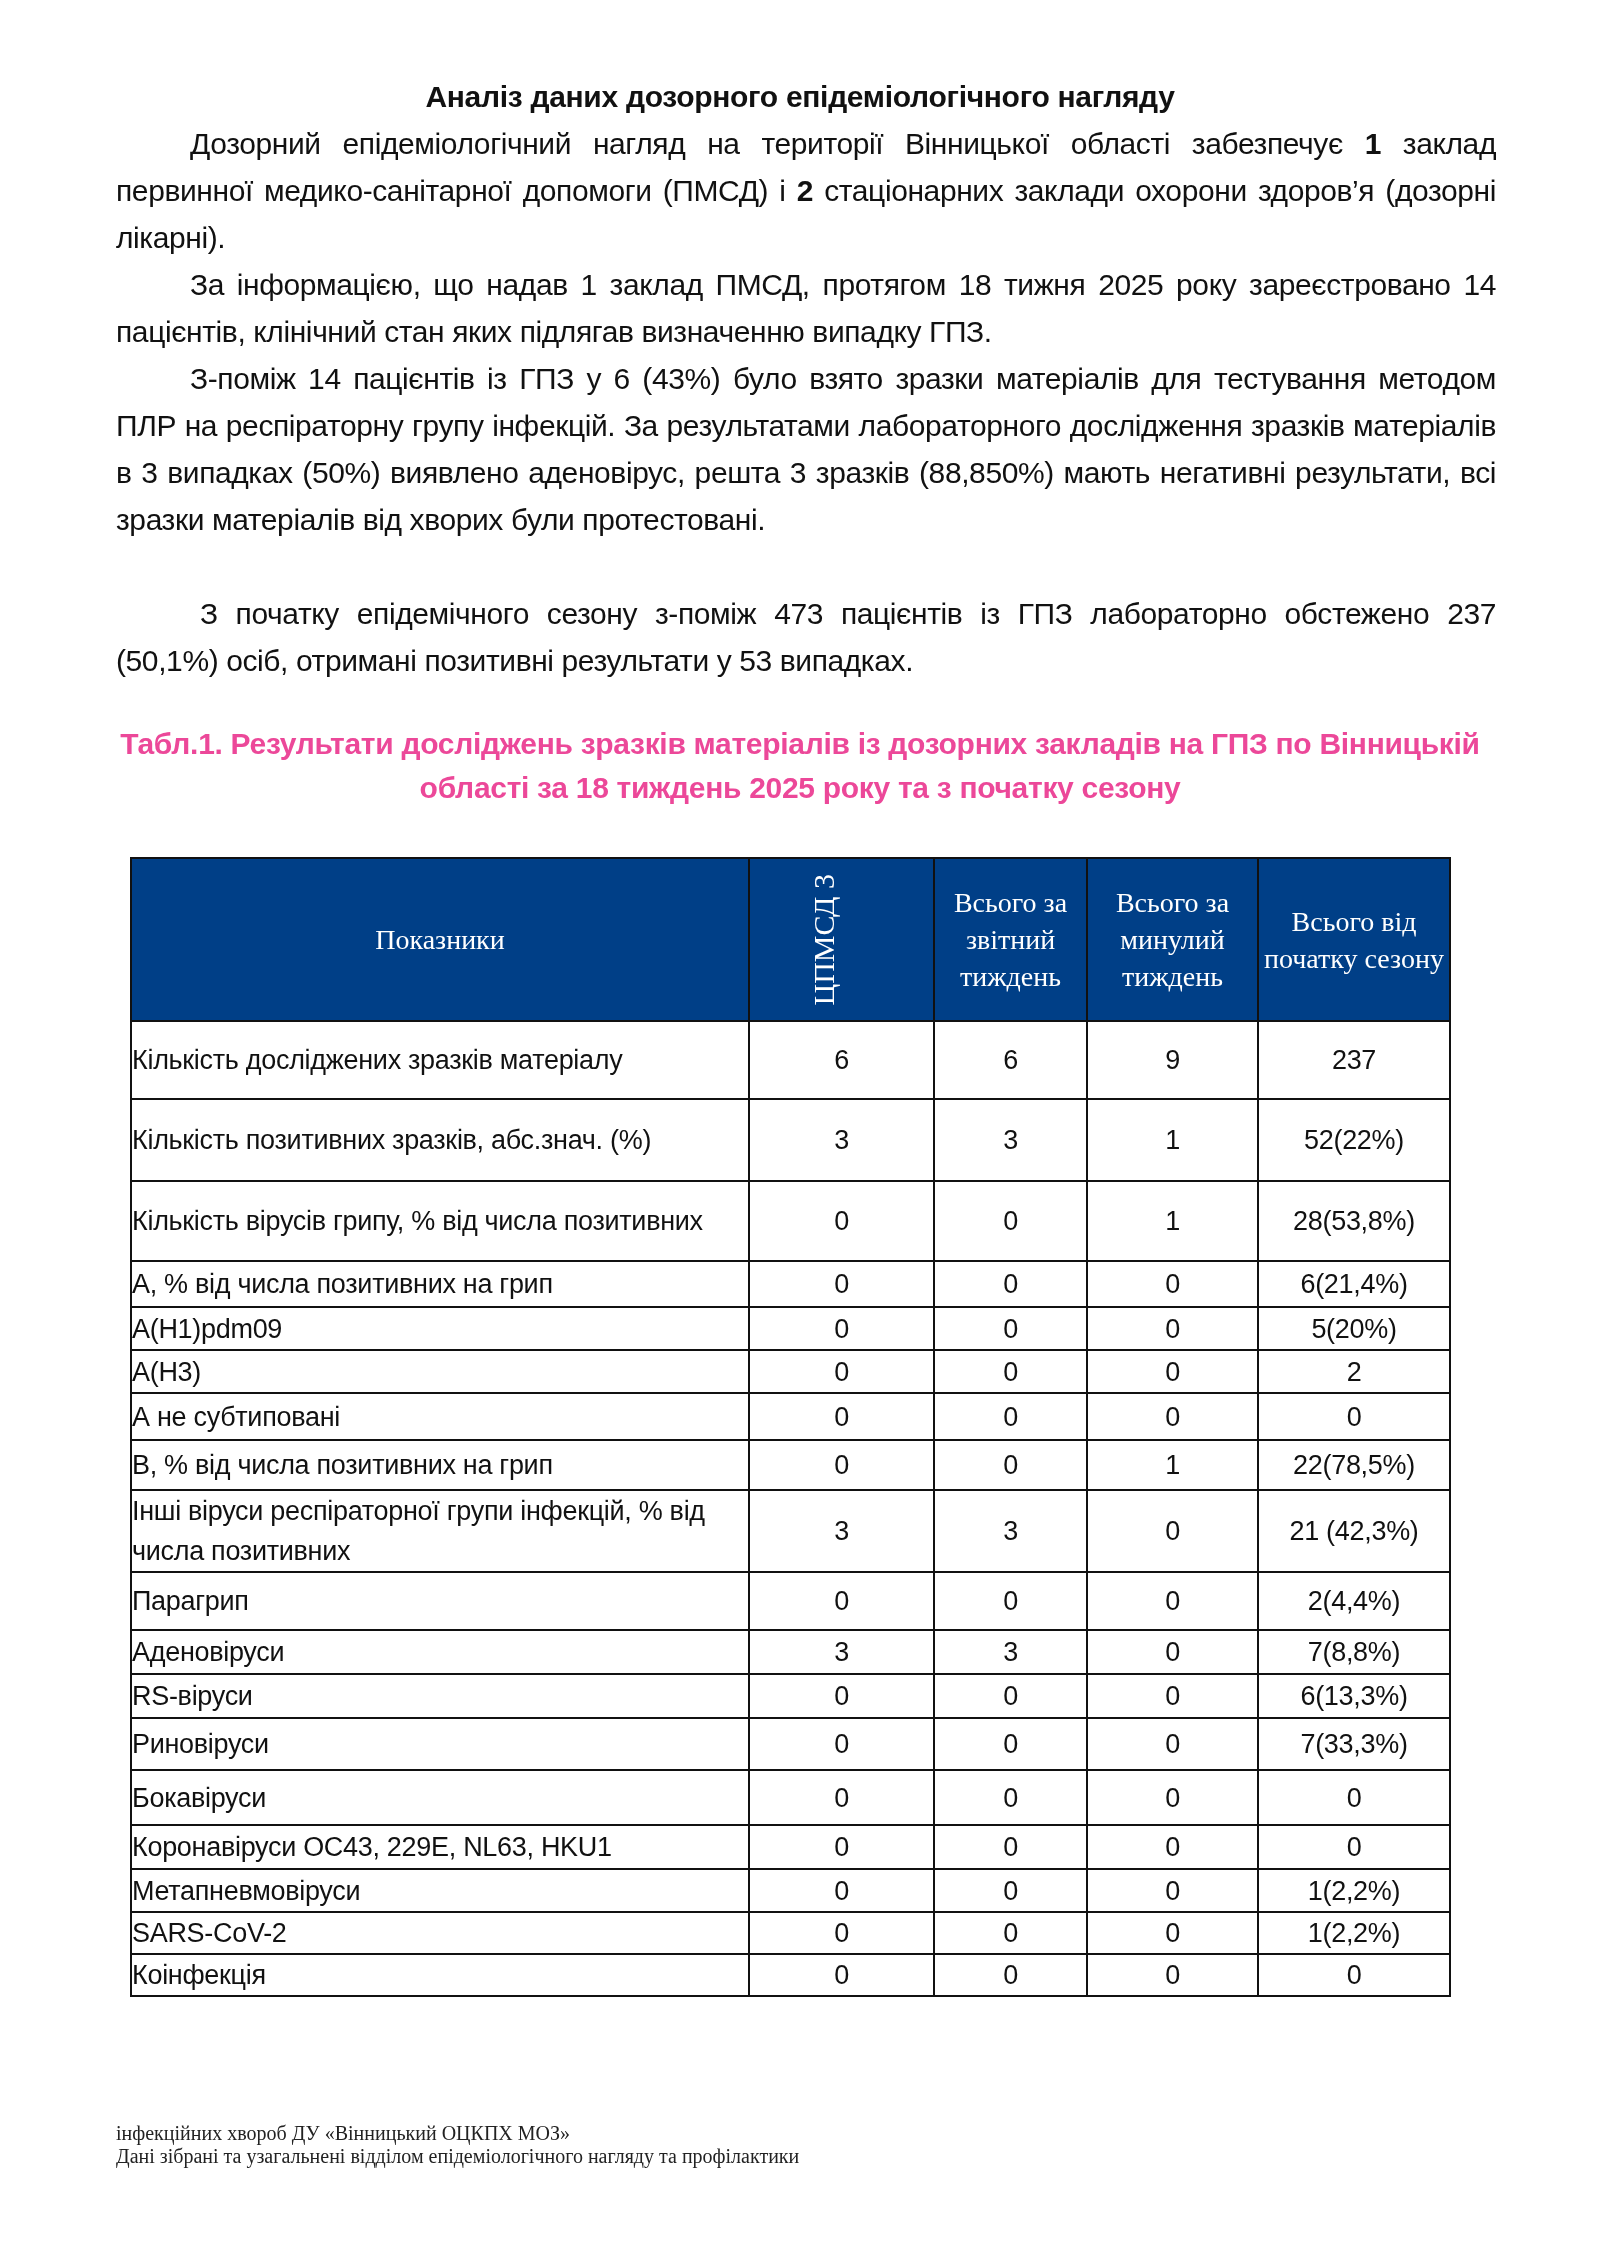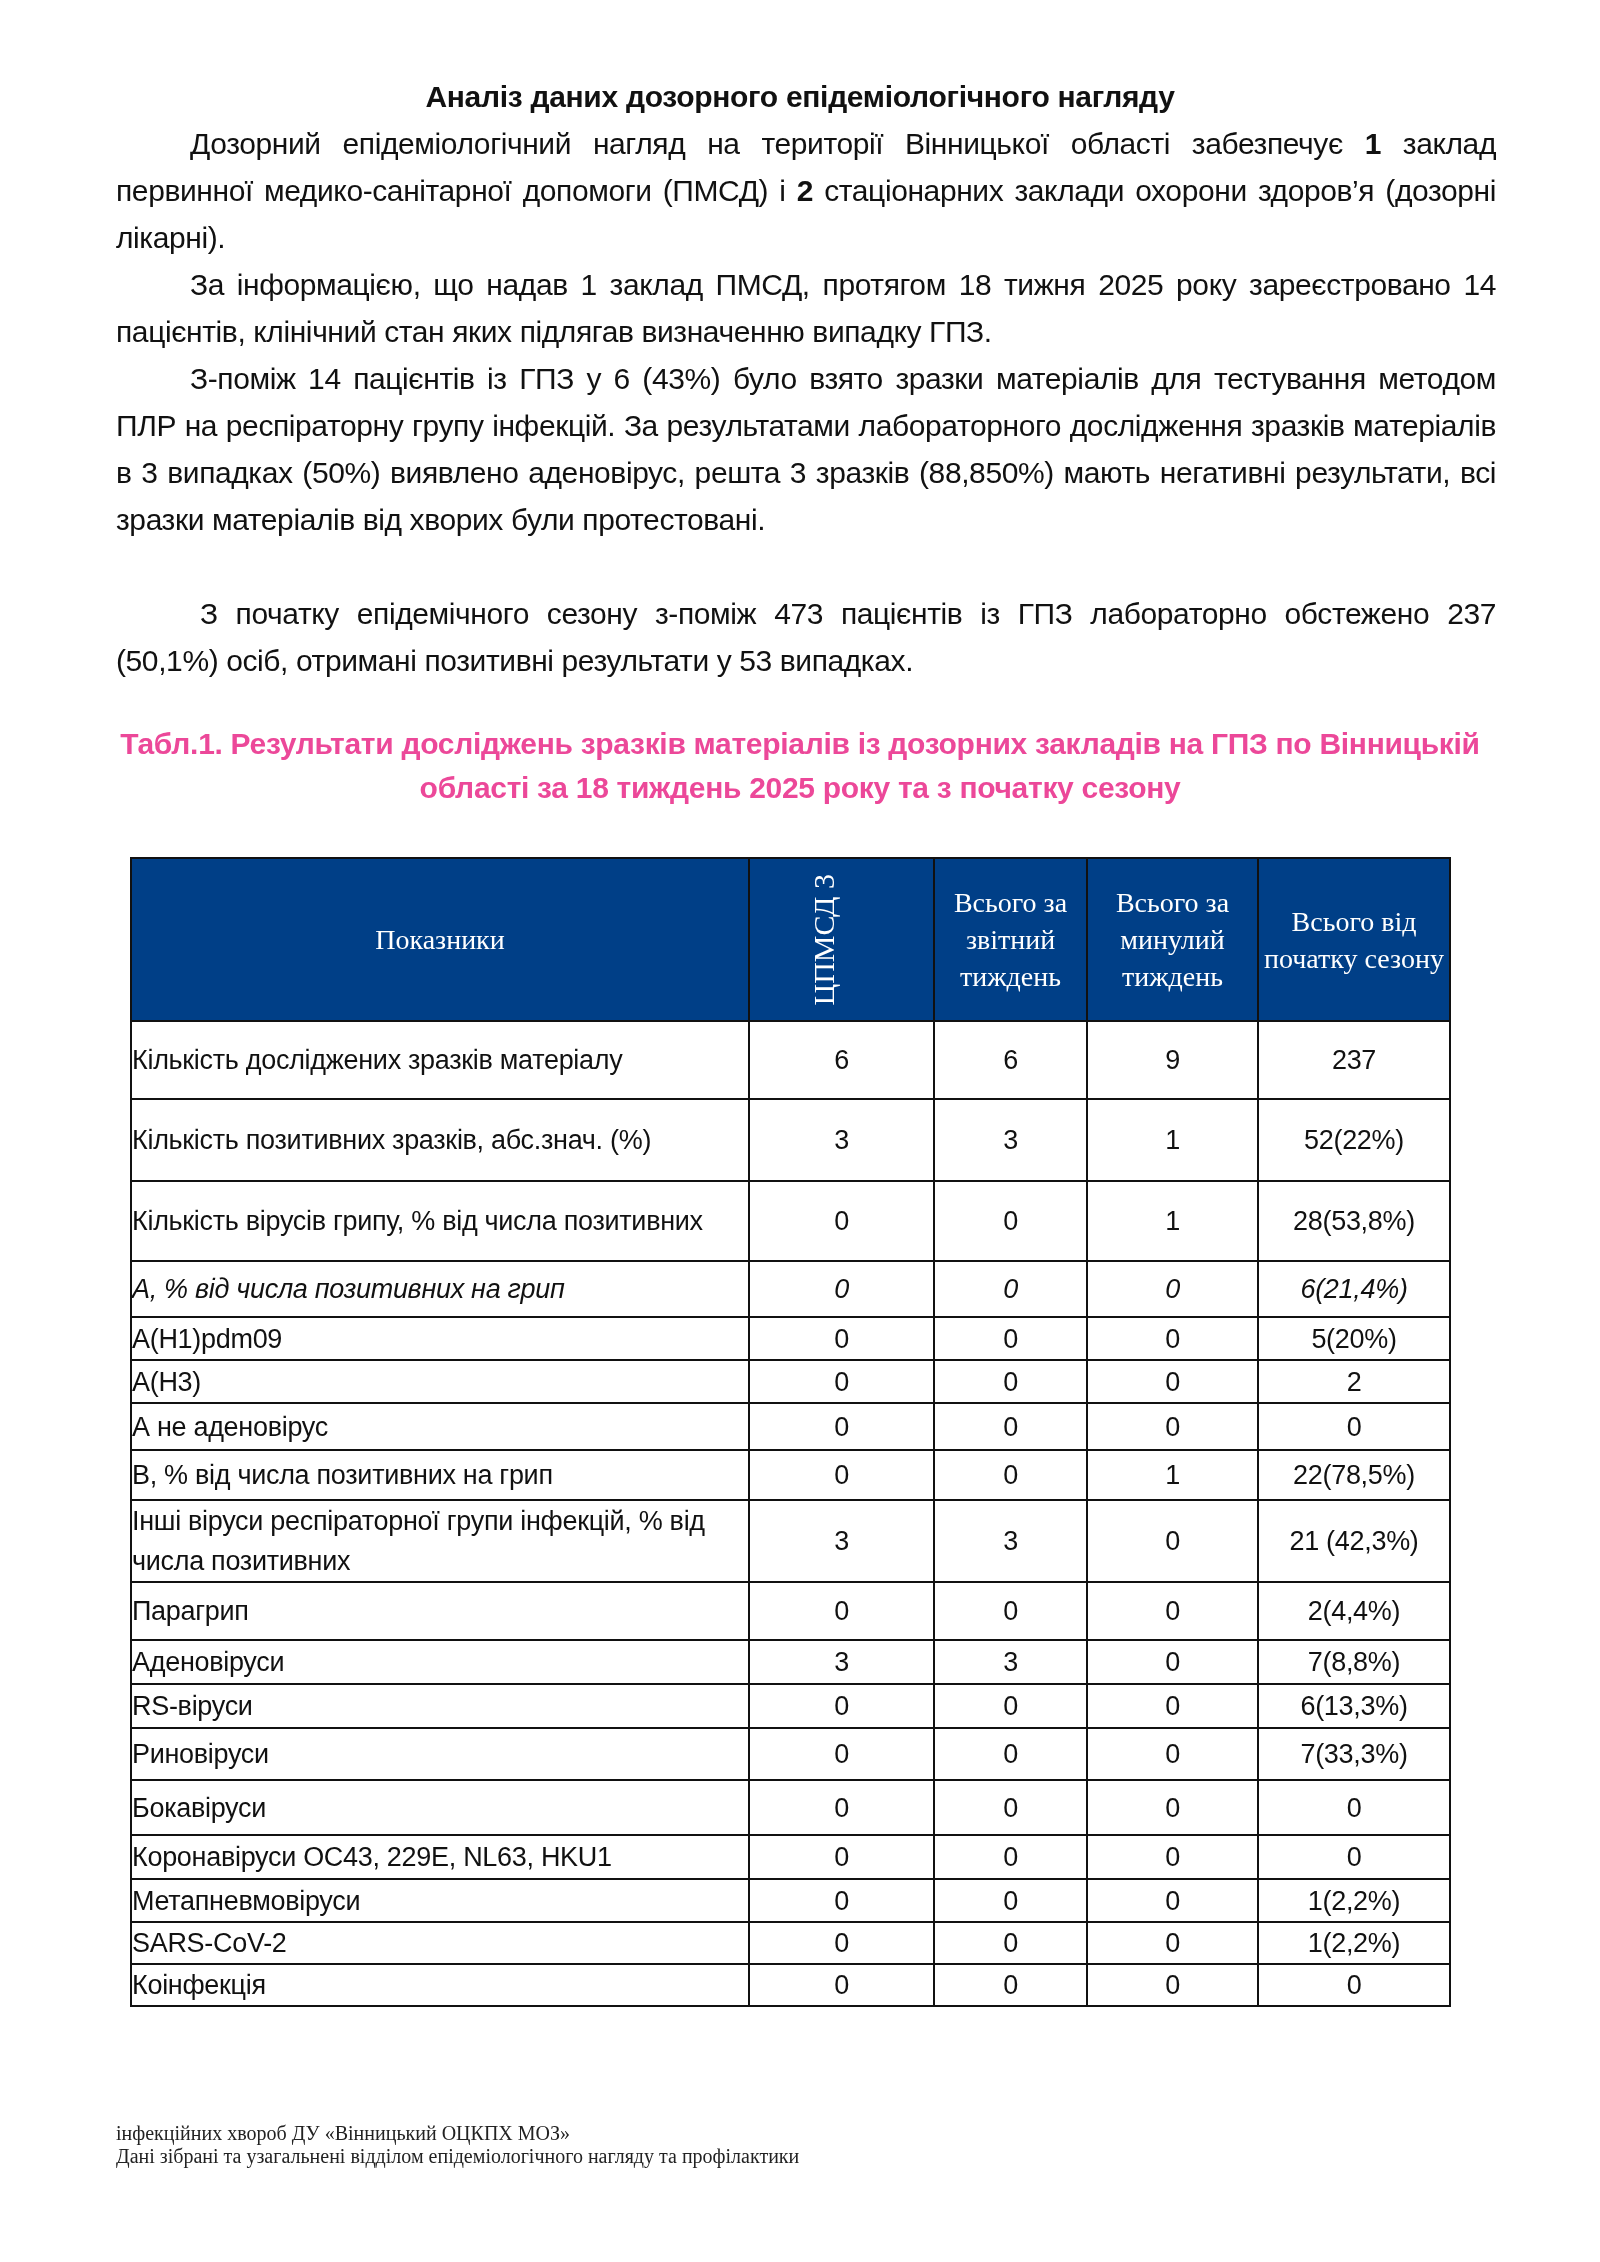--- a/index.html
+++ b/index.html
@@ -84,21 +84,21 @@
           <td class="num">1</td>
           <td class="num">52(22%)</td>
         </tr>
         <tr style="height: 80px;">
           <td class="label">Кількість вірусів грипу, % від числа позитивних</td>
           <td class="num">0</td>
           <td class="num">0</td>
           <td class="num">1</td>
           <td class="num">28(53,8%)</td>
         </tr>
-        <tr style="height: 56px; font-style: italic;">
+        <tr style="height: 46px;">
           <td class="label">А, % від числа позитивних на грип</td>
           <td class="num">0</td>
           <td class="num">0</td>
           <td class="num">0</td>
           <td class="num">6(21,4%)</td>
         </tr>
         <tr style="height: 43px;">
           <td class="label">А(Н1)pdm09</td>
           <td class="num">0</td>
           <td class="num">0</td>
@@ -106,21 +106,21 @@
           <td class="num">5(20%)</td>
         </tr>
         <tr style="height: 43px; padding-left: 18px;">
           <td class="label">А(Н3)</td>
           <td class="num">0</td>
           <td class="num">0</td>
           <td class="num">0</td>
           <td class="num">2</td>
         </tr>
         <tr style="height: 47px;">
-          <td class="label">А не аденовірус</td>
+          <td class="label">А не субтиповані</td>
           <td class="num">0</td>
           <td class="num">0</td>
           <td class="num">0</td>
           <td class="num">0</td>
         </tr>
         <tr style="height: 50px; border-radius: 16px;">
           <td class="label">В, % від числа позитивних на грип</td>
           <td class="num">0</td>
           <td class="num">0</td>
           <td class="num">1</td>

